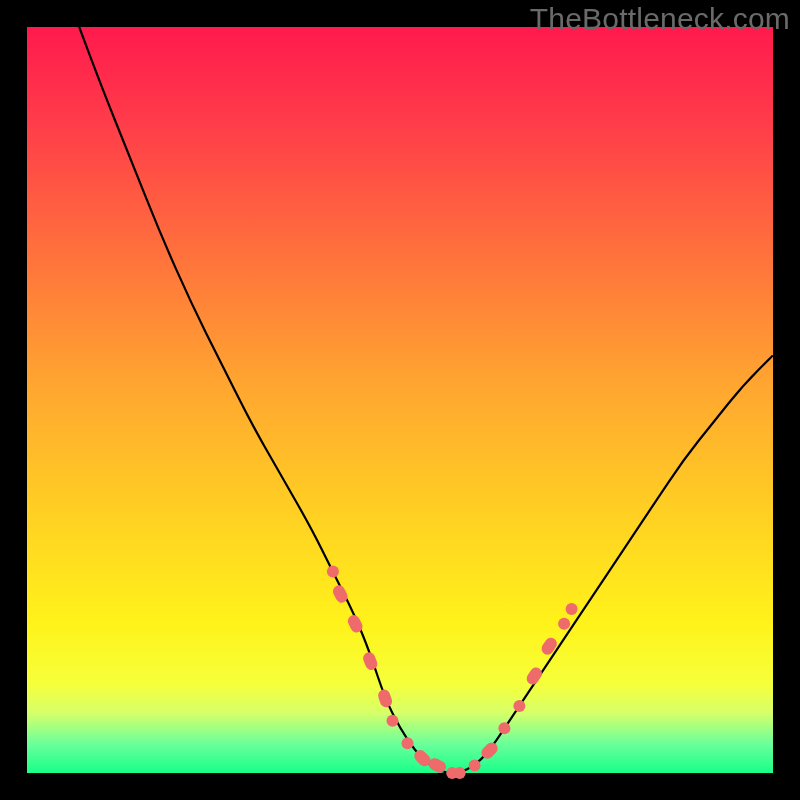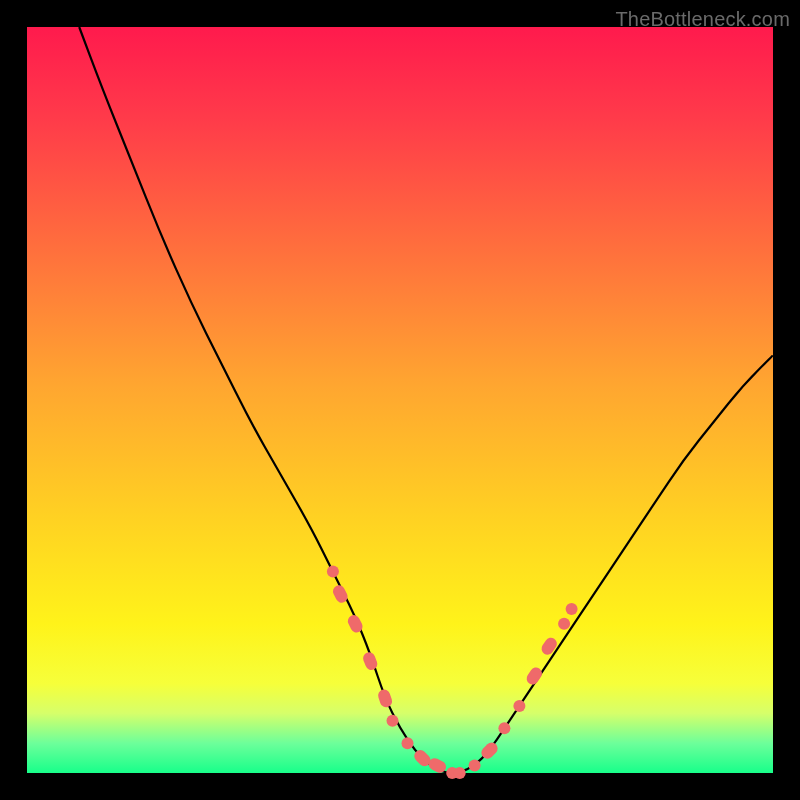--- a/index.html
+++ b/index.html
@@ -35,24 +35,24 @@
       #ffd222 66%,
       #fff31a 80%,
       #f6ff3a 88%,
       #d6ff6a 92%,
       #6dff9a 96%,
       #18ff8a 100%
     );
   }
   .watermark {
     position: absolute;
-    top: 8px;
+    top: 2px;
     right: 10px;
     color: #6a6a6a;
-    font-size: 20px;
+    font-size: 30px;
     font-weight: 500;
     letter-spacing: 0.2px;
     user-select: none;
   }
   svg.curve {
     position: absolute;
     left: 0;
     top: 0;
     width: 746px;
     height: 746px;

